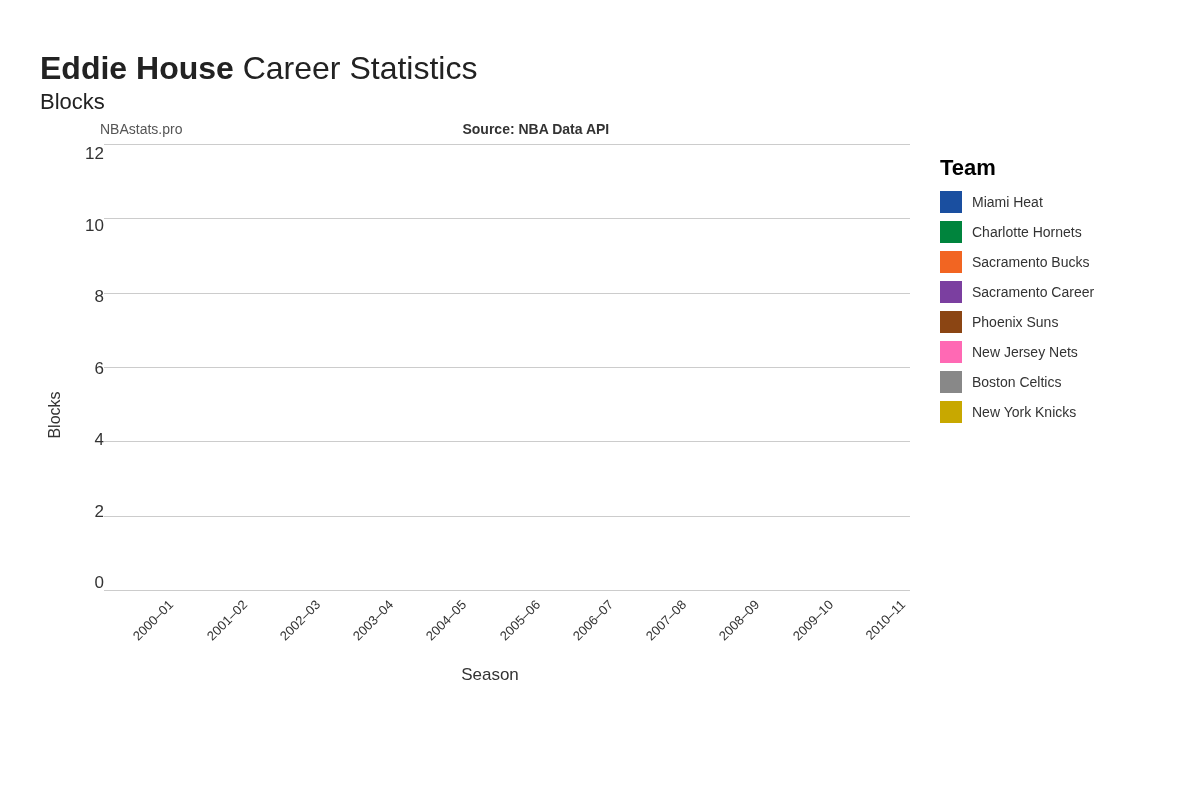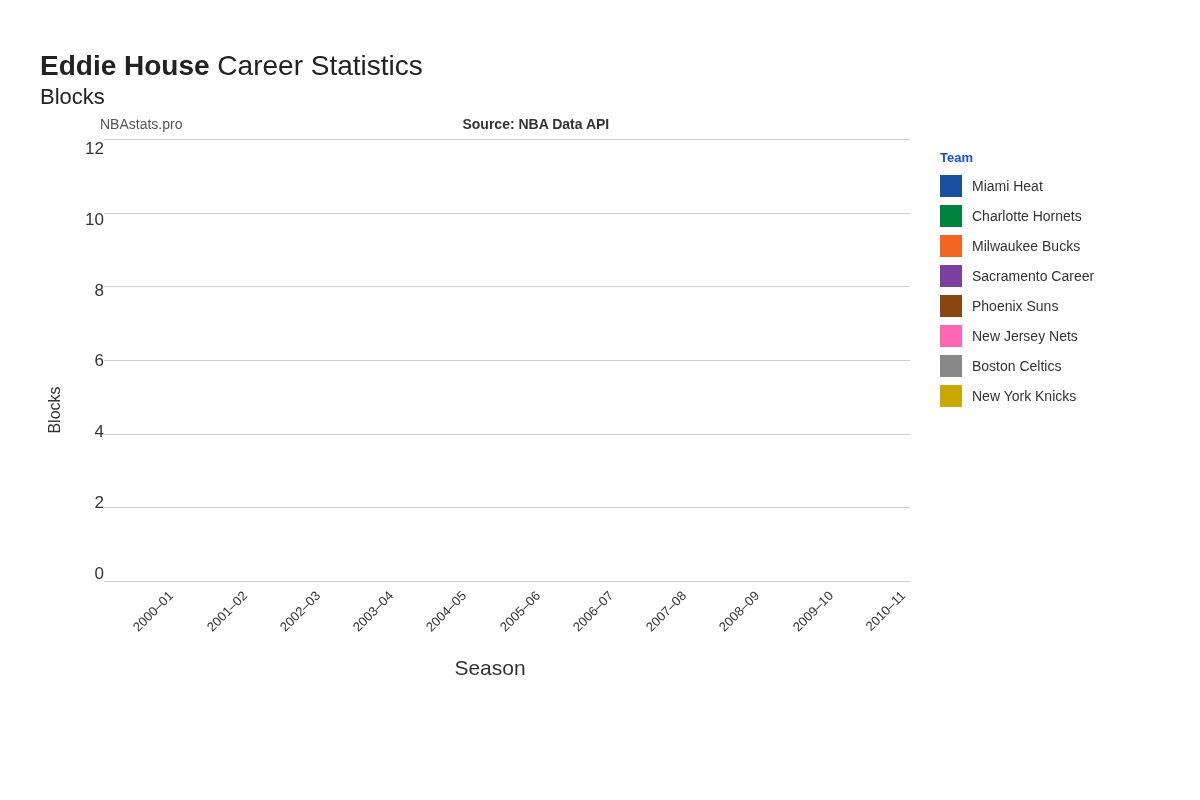--- a/index.html
+++ b/index.html
@@ -16,21 +16,21 @@
     .chart-container {
       width: 1160px;
       height: 760px;
       position: relative;
       padding: 30px 20px 20px 20px;
     }
     .title-area {
       margin-bottom: 4px;
     }
     .main-title {
-      font-size: 28px;
+      font-size: 32px;
       color: #222;
     }
     .main-title span.bold {
       font-weight: 900;
     }
     .main-title span.normal {
       font-weight: 400;
     }
     .subtitle {
       font-size: 22px;
@@ -74,23 +74,23 @@
       color: #333;
       line-height: 1;
     }
     
     .legend {
       width: 220px;
       margin-left: 30px;
       margin-top: 10px;
     }
     .legend-title {
-      font-size: 13px;
+      font-size: 22px;
       font-weight: 600;
-      color: #1d4ed8;
+      color: #000000;
       margin-bottom: 10px;
     }
     .legend-item {
       display: flex;
       align-items: center;
       margin-bottom: 8px;
     }
     .legend-color {
       width: 22px;
       height: 22px;
@@ -218,37 +218,37 @@
             <span style="display: inline-block; transform: rotate(-45deg); transform-origin: right top; white-space: nowrap; font-size: 13px; color: rgb(51, 51, 51);">2008–09</span>
           </div>
           <div style="flex: 1 1 0%; display: flex; justify-content: center; align-items: flex-start; padding-top: 6px; overflow: visible;">
             <span style="display: inline-block; transform: rotate(-45deg); transform-origin: right top; white-space: nowrap; font-size: 13px; color: rgb(51, 51, 51);">2009–10</span>
           </div>
           <div style="flex: 1 1 0%; display: flex; justify-content: center; align-items: flex-start; padding-top: 6px; overflow: visible;">
             <span style="display: inline-block; transform: rotate(-45deg); transform-origin: right top; white-space: nowrap; font-size: 13px; color: rgb(51, 51, 51);">2010–11</span>
           </div>
         </div>
 
-      <div style="text-align:center; font-size:21px; color:#333; margin-top:4px;">Season</div>
+      <div style="text-align:center; font-size:17px; color:#333; margin-top:4px;">Season</div>
     </div>
 
     <div class="legend">
       <div class="legend-title">Team</div>
       <div id="legend-items">
           <div class="legend-item">
     <div class="legend-color" style="background:#1a4fa0;"></div>
     <span class="legend-label">Miami Heat</span>
   </div>
           <div class="legend-item">
     <div class="legend-color" style="background:#00843d;"></div>
     <span class="legend-label">Charlotte Hornets</span>
   </div>
           <div class="legend-item">
     <div class="legend-color" style="background:#f26522;"></div>
-    <span class="legend-label">Milwaukee Bucks</span>
+    <span class="legend-label">Sacramento Bucks</span>
   </div>
           <div class="legend-item">
     <div class="legend-color" style="background:#7b3fa0;"></div>
     <span class="legend-label">Sacramento Career</span>
   </div>
           <div class="legend-item">
     <div class="legend-color" style="background:#8b4513;"></div>
     <span class="legend-label">Phoenix Suns</span>
   </div>
           <div class="legend-item">

